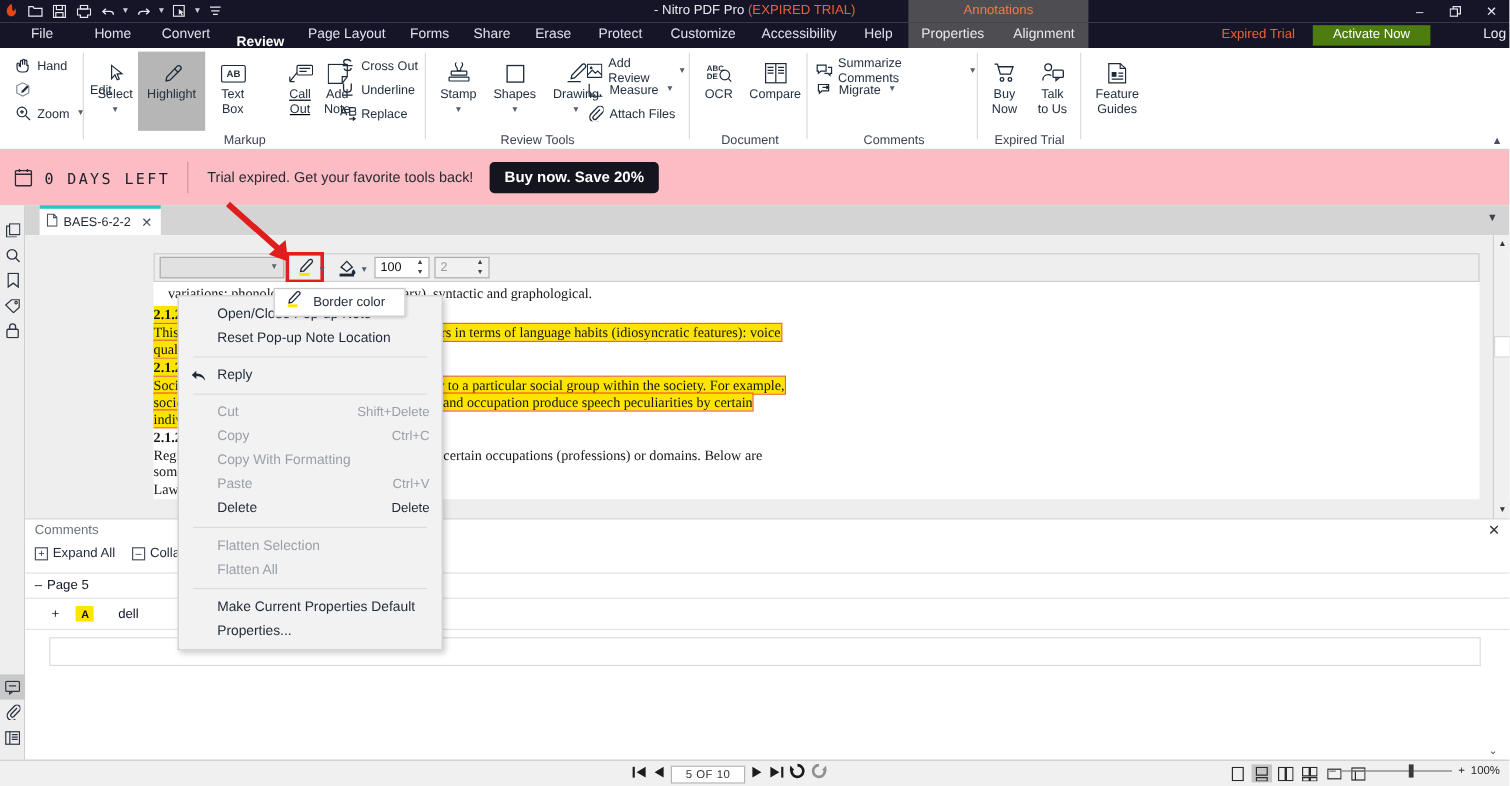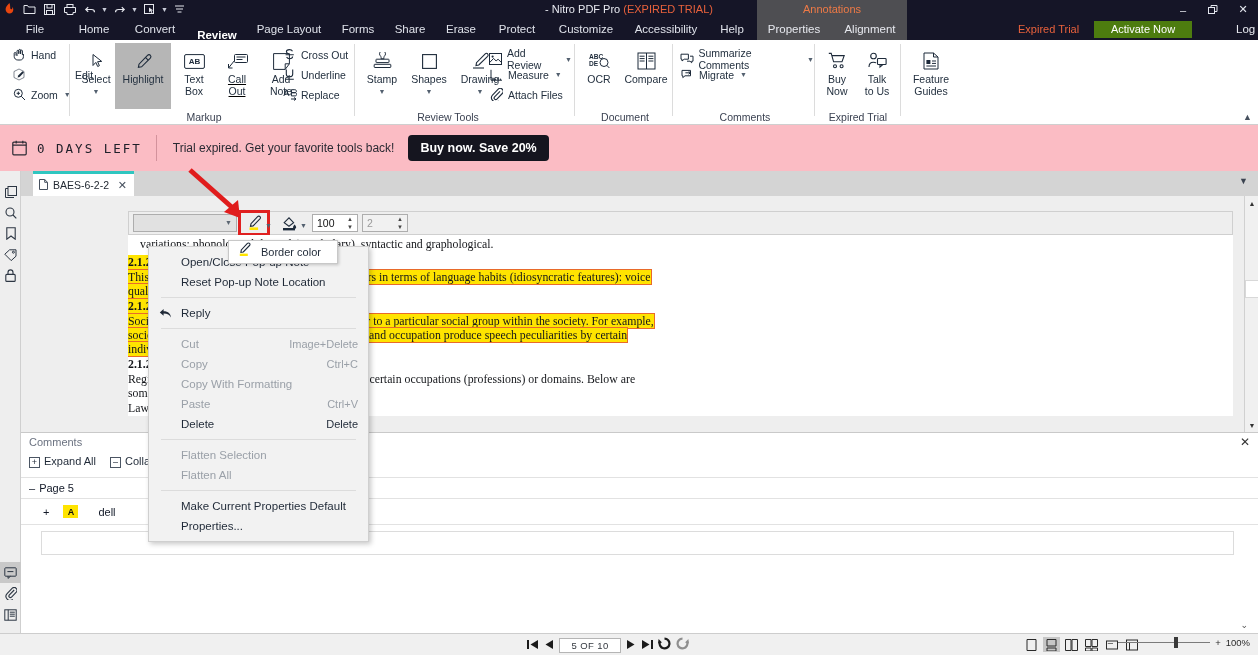--- a/index.html
+++ b/index.html
@@ -343,21 +343,21 @@
         <div class="gl">
           <svg width="21" height="15" viewBox="0 0 21 15" fill="none" stroke="#1d2a3a" stroke-width="1">
               <rect x=".6" y=".6" width="19.8" height="13.8" rx="1.4"></rect>
               <text x="10.5" y="10.4" font-size="8" font-family="Liberation Sans, sans-serif" fill="#1d2a3a" stroke="none" text-anchor="middle" font-weight="bold">AB</text>
             </svg>
         </div>
         <div class="lb">Text</div>
         <div class="lb">Box</div>
       </div>
 
-      <div class="btn-v" style="left:143px;top:8px;width:40px;text-decoration:underline;">
+      <div class="btn-v" style="left:156px;top:8px;width:40px;text-decoration:underline;">
         <div class="gl">
           <svg width="21" height="17" viewBox="0 0 21 17" fill="none" stroke="#1d2a3a" stroke-width="1">
               <rect x="7.5" y="1.5" width="13" height="8" rx="1"></rect>
               <path d="M9.5 4h9M9.5 6.5h6"></path>
               <path d="M7.5 7.5 1.5 15M1.5 15h4M1.5 15v-4"></path>
             </svg>
         </div>
         <div class="lb">Call</div>
         <div class="lb">Out</div>
       </div>
@@ -753,21 +753,21 @@
         <span class="ic">
           <svg width="13" height="11" viewBox="0 0 13 11">
             <path d="M4.6 1 .8 4.4l3.8 3.4V5.6c4 0 6 1.4 7.4 4-.4-3.8-2.6-6.4-7.4-6.4z" fill="#1f2937"></path>
           </svg>
         </span>
         <span>Reply</span>
       </div>
       <div class="cm-sep"></div>
       <div class="cm-row dim">
         <span>Cut</span>
-        <span class="acc">Image+Delete</span>
+        <span class="acc">Shift+Delete</span>
       </div>
       <div class="cm-row dim">
         <span>Copy</span>
         <span class="acc">Ctrl+C</span>
       </div>
       <div class="cm-row dim">
         <span>Copy With Formatting</span>
       </div>
       <div class="cm-row dim">
         <span>Paste</span>

